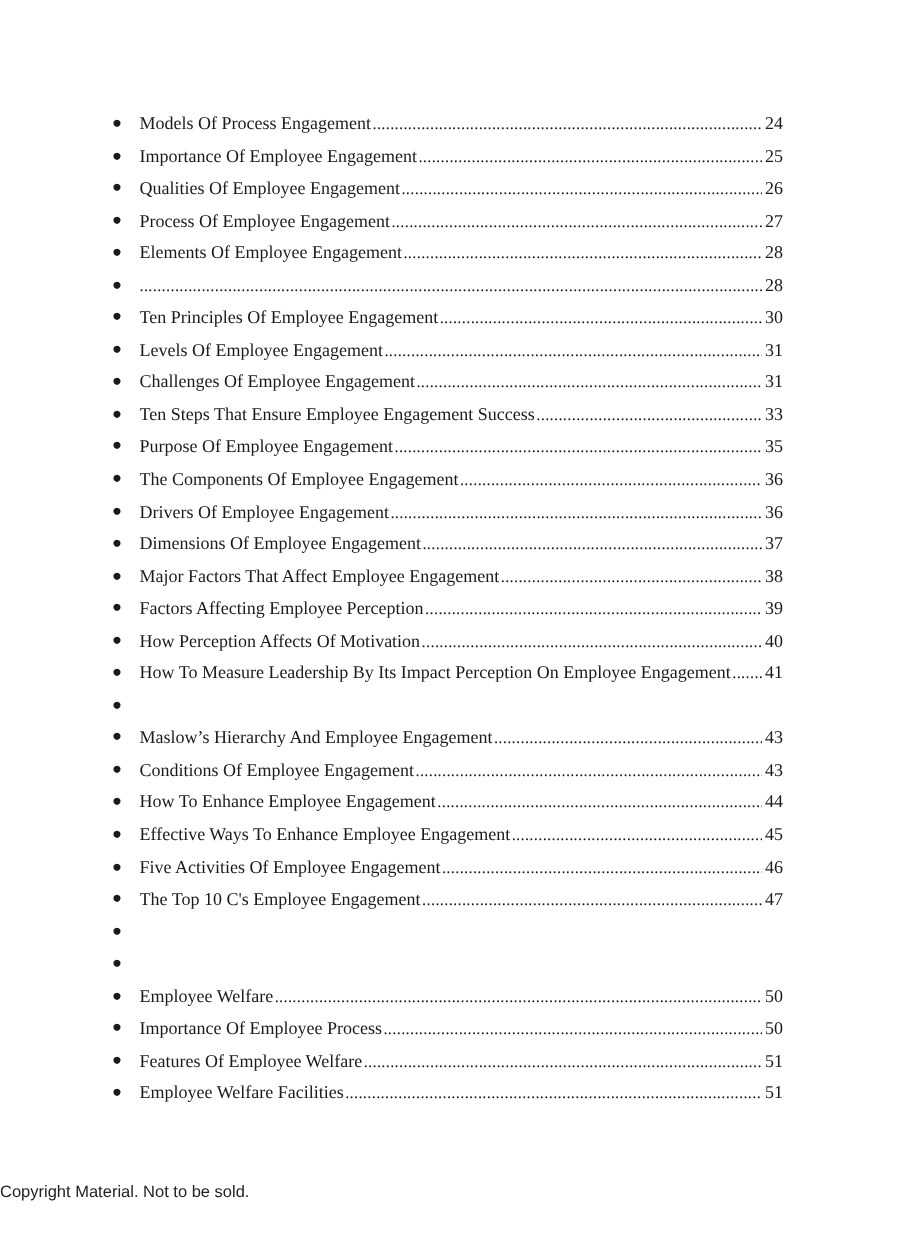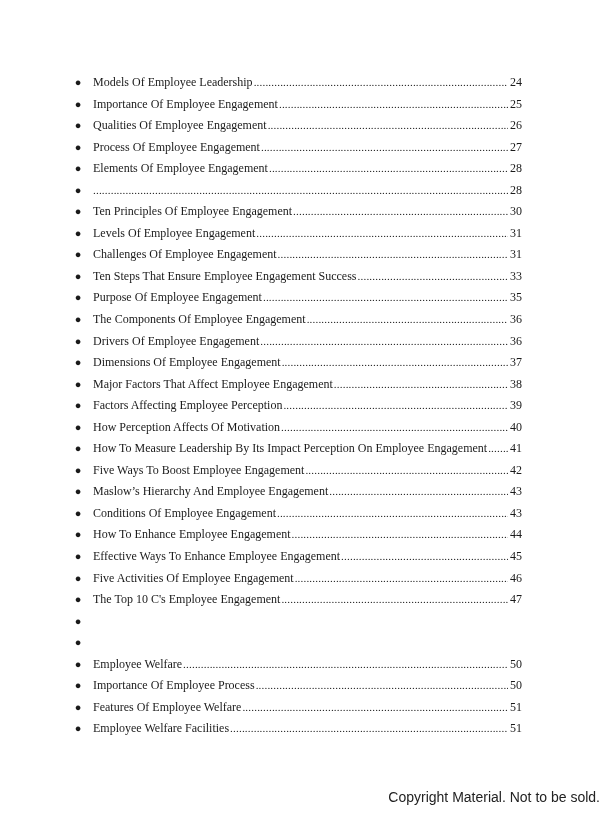--- a/index.html
+++ b/index.html
@@ -64,34 +64,34 @@
     }
     .page-num {
       flex: 0 0 auto;
       padding-left: 2px;
     }
     .footer {
       position: absolute;
       left: 0;
       width: 600px;
       top: 789px;
-      text-align: right;
+      text-align: left;
       font-family: "Liberation Sans", sans-serif;
-      font-size: 14px;
+      font-size: 11px;
       color: #222;
     }
   </style>
 </head>
 <body>
 
 <ul class="toc" id="toc-list">
     <li class="toc-item">
       <span class="bullet">●</span>
       <span class="entry">
-        <span class="entry-title">Models Of Employee Leadership</span>
+        <span class="entry-title">Models Of Process Engagement</span>
         <span class="leader"></span>
         <span class="page-num">24</span>
       </span>
     </li>
     <li class="toc-item">
       <span class="bullet">●</span>
       <span class="entry">
         <span class="entry-title">Importance Of Employee Engagement</span>
         <span class="leader"></span>
         <span class="page-num">25</span>
@@ -219,25 +219,20 @@
     <li class="toc-item">
       <span class="bullet">●</span>
       <span class="entry">
         <span class="entry-title">How To Measure Leadership By Its Impact Perception On Employee Engagement</span>
         <span class="leader"></span>
         <span class="page-num">41</span>
       </span>
     </li>
     <li class="toc-item">
       <span class="bullet">●</span>
-      <span class="entry">
-        <span class="entry-title">Five Ways To Boost Employee Engagement</span>
-        <span class="leader"></span>
-        <span class="page-num">42</span>
-      </span>
     </li>
     <li class="toc-item">
       <span class="bullet">●</span>
       <span class="entry">
         <span class="entry-title">Maslow’s Hierarchy And Employee Engagement</span>
         <span class="leader"></span>
         <span class="page-num">43</span>
       </span>
     </li>
     <li class="toc-item">

